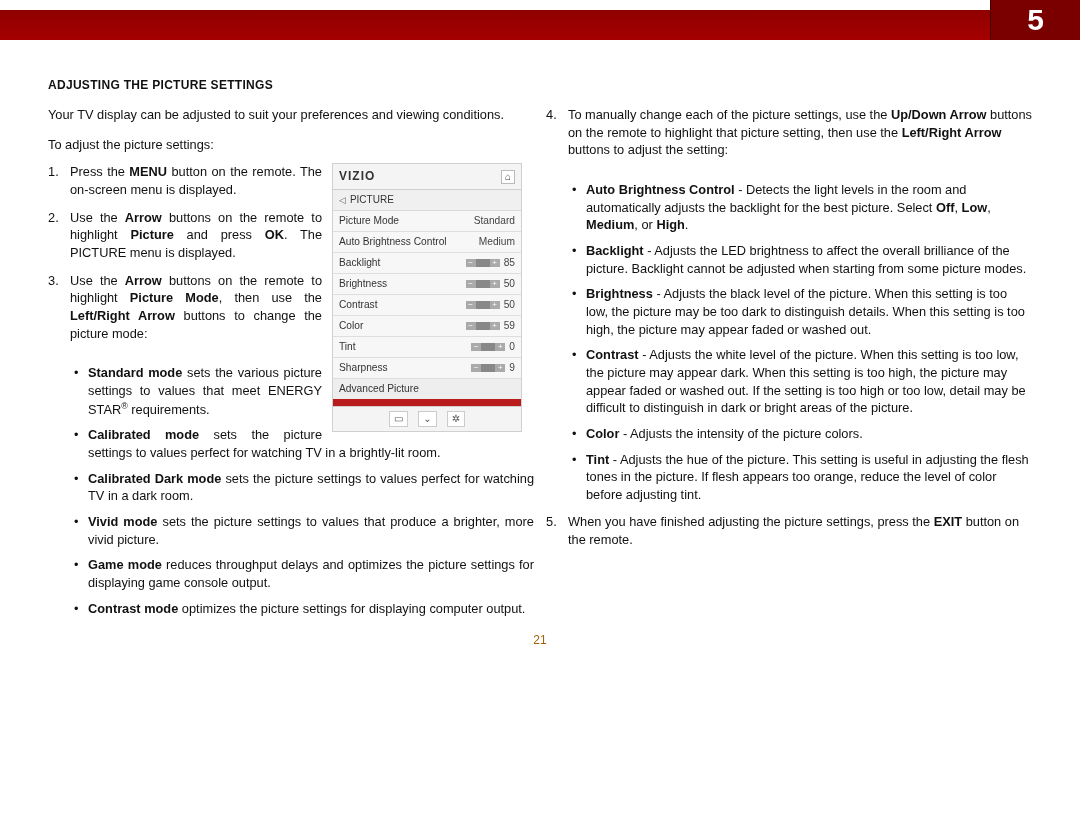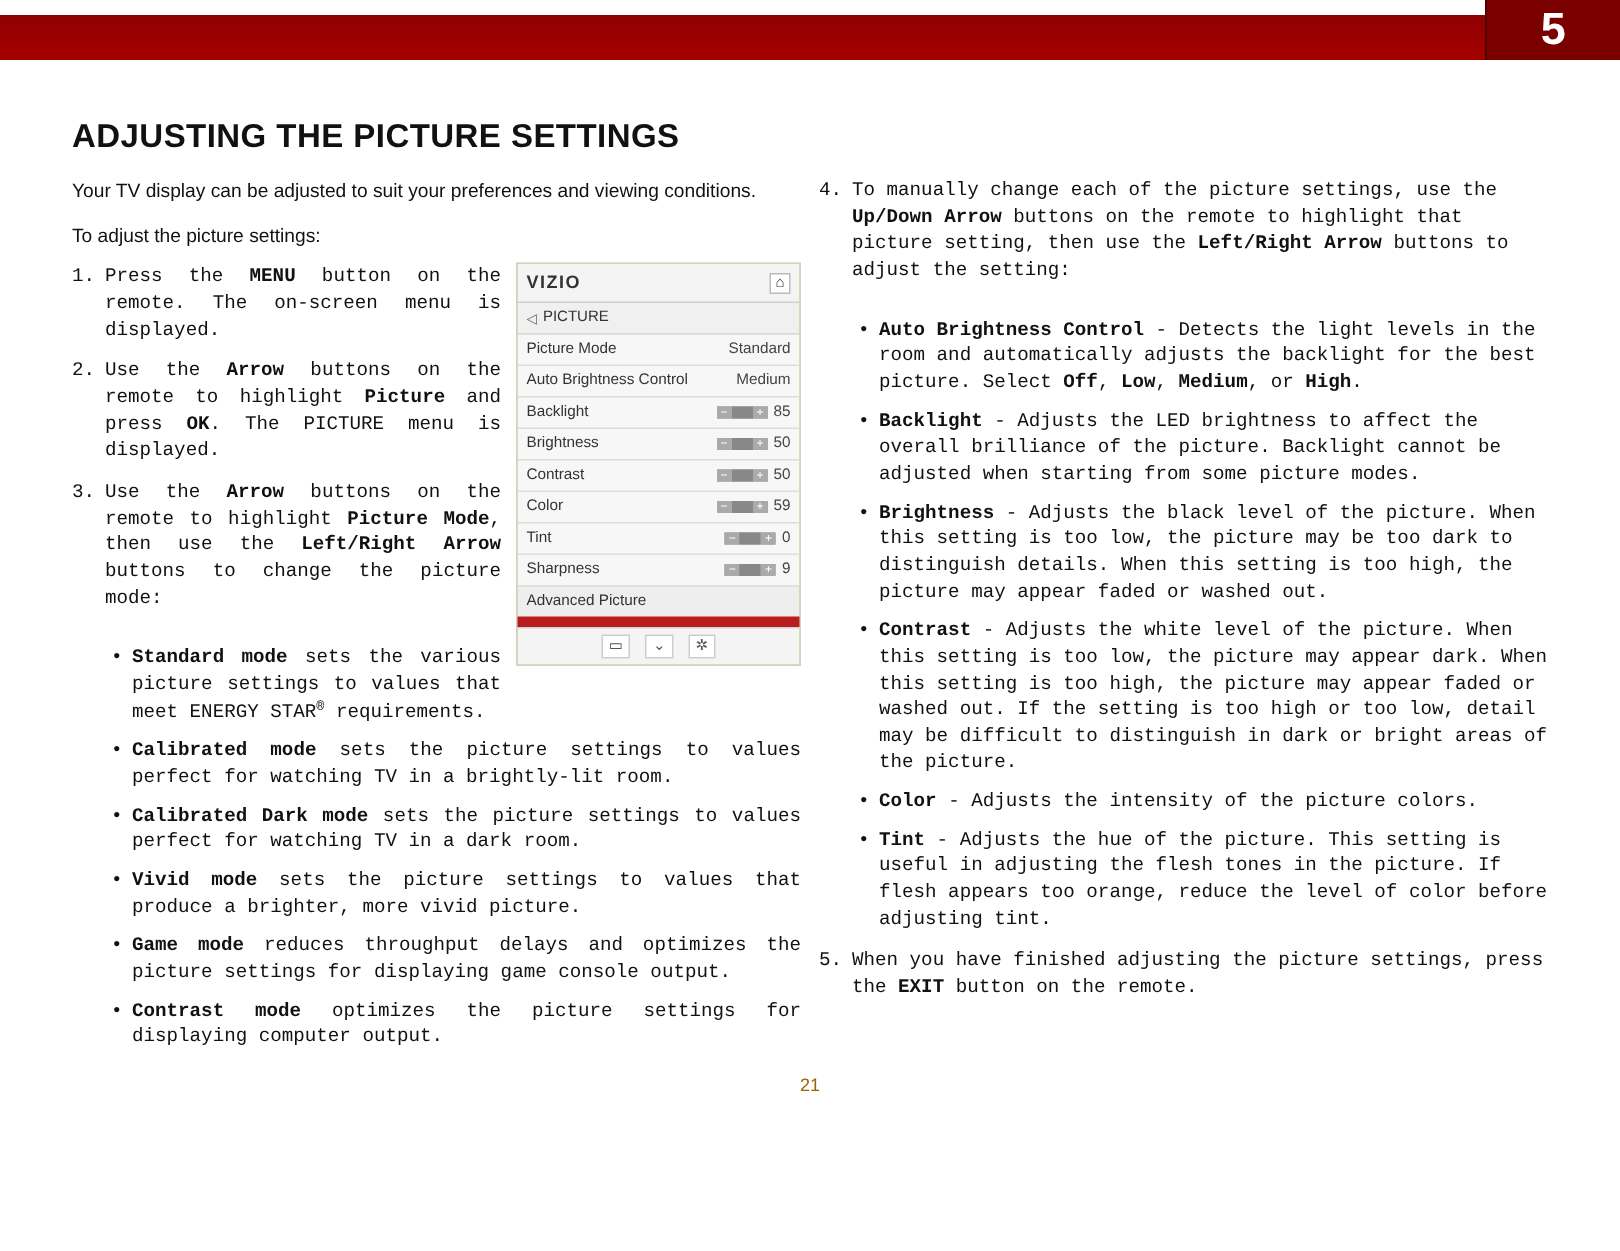--- a/index.html
+++ b/index.html
@@ -1,36 +1,36 @@
 <!DOCTYPE html>
 <html><head>
 <meta charset="utf-8">
 <style>
   * { box-sizing: border-box; margin: 0; padding: 0; }
   html, body { width: 1080px; height: 834px; font-family: Arial, Helvetica, sans-serif; color: #111; }
   .topbar { position: relative; height: 40px; background: #fff; }
   .redbar { position: absolute; left: 0; right: 0; bottom: 0; height: 30px; background: linear-gradient(#8f0000, #a50000); }
   .pagenum-box { position: absolute; right: 0; top: 0; width: 90px; height: 40px; background: #7a0000; color: #fff; font-size: 30px; font-weight: bold; display: flex; align-items: center; justify-content: center; border-left: 1px solid #400; }
   .page { padding: 38px 48px 10px 48px; }
-  .heading { font-weight: 800; font-size: 22px; letter-spacing: 0.3px; margin-bottom: 14px; }
+  .heading { font-weight: 800; font-size: 12px; letter-spacing: 0.3px; margin-bottom: 14px; }
   .columns { display: flex; gap: 12px; }
   .col { width: 50%; font-size: 12.8px; line-height: 1.38; }
   .col-left { text-align: justify; text-justify: inter-word; }
   .intro { margin-bottom: 12px; }
   .lead { margin-bottom: 10px; }
-  ol.steps { list-style: none; counter-reset: step; font-family: Liberation Mono, monospace; }
+  ol.steps { list-style: none; counter-reset: step; }
   ol.steps > li { counter-increment: step; position: relative; padding-left: 22px; margin-bottom: 10px; }
   ol.steps > li::before { content: counter(step) "."; position: absolute; left: 0; }
   ul.sub { list-style: none; margin-top: 22px; }
   ul.sub > li { position: relative; padding-left: 18px; margin-bottom: 8px; }
   ul.sub > li::before { content: "•"; position: absolute; left: 4px; }
   b { font-weight: 700; }
 
   
-  .osd-wrap { float: right; width: 190px; margin: 0 0 6px 10px; background: #84cc16; border: 1px solid #d0d0d0; font-size: 10.2px; color: #333; }
+  .osd-wrap { float: right; width: 190px; margin: 0 12px 6px 10px; background: #fdba74; border: 1px solid #d0d0d0; font-size: 10.2px; color: #333; }
   .osd-header { display: flex; align-items: center; justify-content: space-between; padding: 4px 6px; border-bottom: 1px solid #d0d0d0; background: #f4f4f4; }
   .osd-logo { font-weight: 700; letter-spacing: 1px; font-size: 12px; }
   .osd-home { width: 14px; height: 14px; border: 1px solid #bbb; background: #fff; display:flex; align-items:center; justify-content:center; font-size:10px;}
   .osd-crumb { display: flex; align-items: center; gap: 4px; padding: 3px 6px; background: #f0f0f0; border-bottom: 1px solid #d8d8d8; font-size: 10px;}
   .osd-crumb .tri { font-size: 9px; color:#666; }
   .osd-rows {}
   .osd-row { display: flex; align-items: center; justify-content: space-between; padding: 3px 6px; border-bottom: 1px solid #dedede; background: #f7f7f7; }
   .osd-row .label { }
   .osd-row .val { color: #444; }
   .osd-row .slider { display:flex; align-items:center; gap:4px;}
@@ -164,21 +164,21 @@
           <li><span>Use the </span><b>Arrow</b><span> buttons on the remote to highlight </span><b>Picture</b><span> and press </span><b>OK</b><span>. The PICTURE menu is displayed.</span></li>
           <li><span>Use the </span><b>Arrow</b><span> buttons on the remote to highlight </span><b>Picture Mode</b><span>, then use the </span><b>Left/Right Arrow</b><span> buttons to change the picture mode:</span>
             <ul class="sub">
               <li><b>Standard mode</b><span> sets the various picture settings to values that meet ENERGY STAR</span><sup>®</sup><span> requirements.</span></li>
               <li><b>Calibrated mode</b><span> sets the picture settings to values perfect for watching TV in a brightly-lit room.</span></li>
             </ul>
           </li>
         </ol>
       </div>
 
-      <ul class="sub" style="padding-left:22px; margin-top:-2px;font-family:Liberation Mono, monospace;">
+      <ul class="sub" style="padding-left:22px; margin-top:-2px;">
         <li><b>Calibrated Dark mode</b><span> sets the picture settings to values perfect for watching TV in a dark room.</span></li>
         <li><b>Vivid mode</b><span> sets the picture settings to values that produce a brighter, more vivid picture.</span></li>
         <li><b>Game mode</b><span> reduces throughput delays and optimizes the picture settings for displaying game console output.</span></li>
         <li><b>Contrast mode</b><span> optimizes the picture settings for displaying computer output.</span></li>
       </ul>
     </div>
 
     <div class="col">
       <ol class="steps" start="4" style="counter-reset: step 3;">
         <li><span>To manually change each of the picture settings, use the </span><b>Up/Down Arrow</b><span> buttons on the remote to highlight that picture setting, then use the </span><b>Left/Right Arrow</b><span> buttons to adjust the setting:</span>

